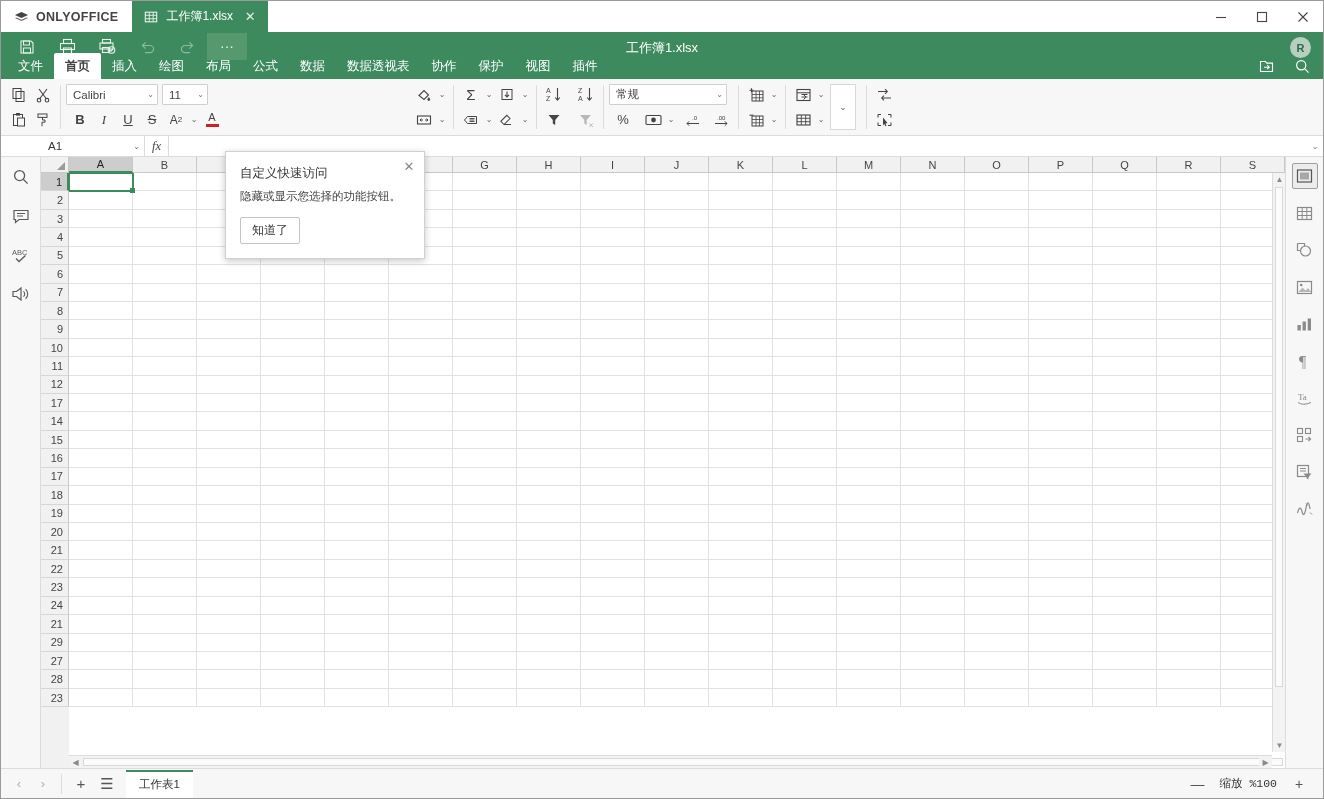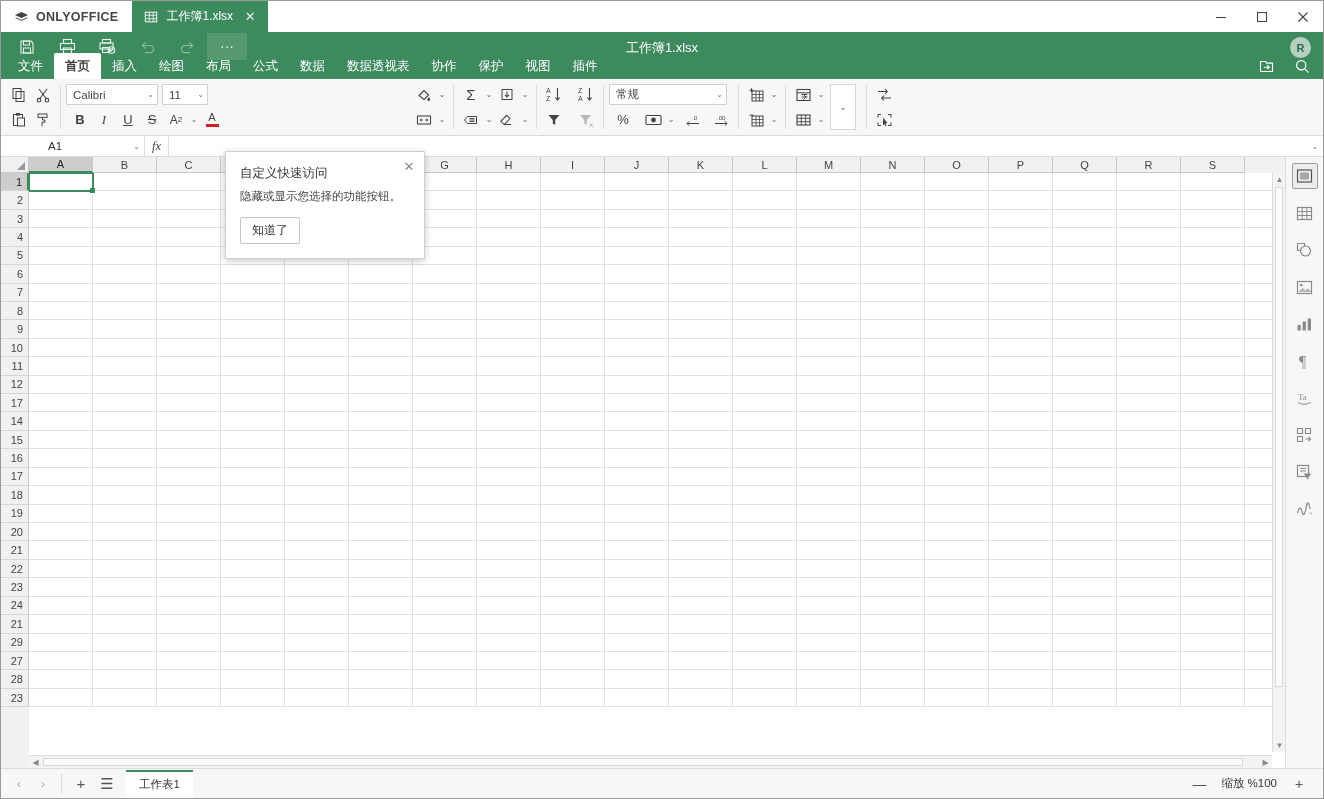--- a/index.html
+++ b/index.html
@@ -287,21 +287,21 @@
     color: #555; font-size: 15px;
   }
   .sheettab {
     height: 28px; padding: 0 13px; display: flex; align-items: center;
     font-size: 11.5px; color: #333; background: #fff;
     border-top: 2px solid #3d8a5f; margin-left: 6px;
   }
   .status-spacer { flex: 1; }
   .zoomctl { display: flex; align-items: center; gap: 12px; padding-right: 8px; }
   .zbtn { width: 20px; height: 20px; display:flex;align-items:center;justify-content:center; color: #555; font-size: 14px; }
-  .zlabel { font-size: 11.5px; color: #333; }
+  .zlabel { font-size: 11.5px; color: #333; font-family: Liberation Mono, monospace; }
 </style>
 </head>
 <body>
 
 <div id="app">
 
   <div class="titlebar">
     <div class="brand">
       <svg class="brand-icon" viewBox="0 0 16 16">
         <polygon points="8,9.5 1,6.3 8,3.1 15,6.3" fill="#444"></polygon>
@@ -692,20 +692,46 @@
       <span class="nval">A1</span>
       <span class="ncaret">⌄</span>
     </div>
     <div class="fx">fx</div>
     <div class="finput"></div>
     <div class="fexpand">⌄</div>
   </div>
 
   <div class="bodyrow">
 
+    <div class="leftbar">
+      <div class="sidebtn">
+        <svg width="18" height="18" viewBox="0 0 18 18">
+          <circle cx="7.6" cy="7.6" r="5" fill="none" stroke="currentColor" stroke-width="1.3"></circle>
+          <line x1="11.3" y1="11.3" x2="15.6" y2="15.6" stroke="currentColor" stroke-width="1.3"></line>
+        </svg>
+      </div>
+      <div class="sidebtn">
+        <svg width="18" height="18" viewBox="0 0 18 18">
+          <path d="M2 3.5h14v9H7l-3.5 3v-3H2z" fill="none" stroke="currentColor" stroke-width="1.2"></path>
+          <path d="M5 6.5h8M5 9h6" stroke="currentColor" stroke-width="1"></path>
+        </svg>
+      </div>
+      <div class="sidebtn">
+        <svg width="20" height="18" viewBox="0 0 20 18">
+          <text x="1" y="9" font-size="7.5" fill="currentColor" font-family="Liberation Sans">ABC</text>
+          <path d="M5 12.5 8 15.5l6.5-6" fill="none" stroke="currentColor" stroke-width="1.3"></path>
+        </svg>
+      </div>
+      <div class="sidebtn">
+        <svg width="19" height="18" viewBox="0 0 19 18">
+          <path d="M2 6.5h3.5L10 3v12L5.5 11.5H2z" fill="none" stroke="currentColor" stroke-width="1.2"></path>
+          <path d="M12.5 6.3a3.7 3.7 0 0 1 0 5.4M14.6 4.2a6.6 6.6 0 0 1 0 9.6" fill="none" stroke="currentColor" stroke-width="1.1"></path>
+        </svg>
+      </div>
+    </div>
 
     <div class="sheetarea">
       <div class="gridwrap">
 
         <div class="colhead">
           <div class="corner"></div>
           <div id="colheads" style="display:flex;">
               <div class="colcell sel" style="width: 64px;">A</div>
               <div class="colcell" style="width: 64px;">B</div>
               <div class="colcell" style="width: 64px;">C</div>

